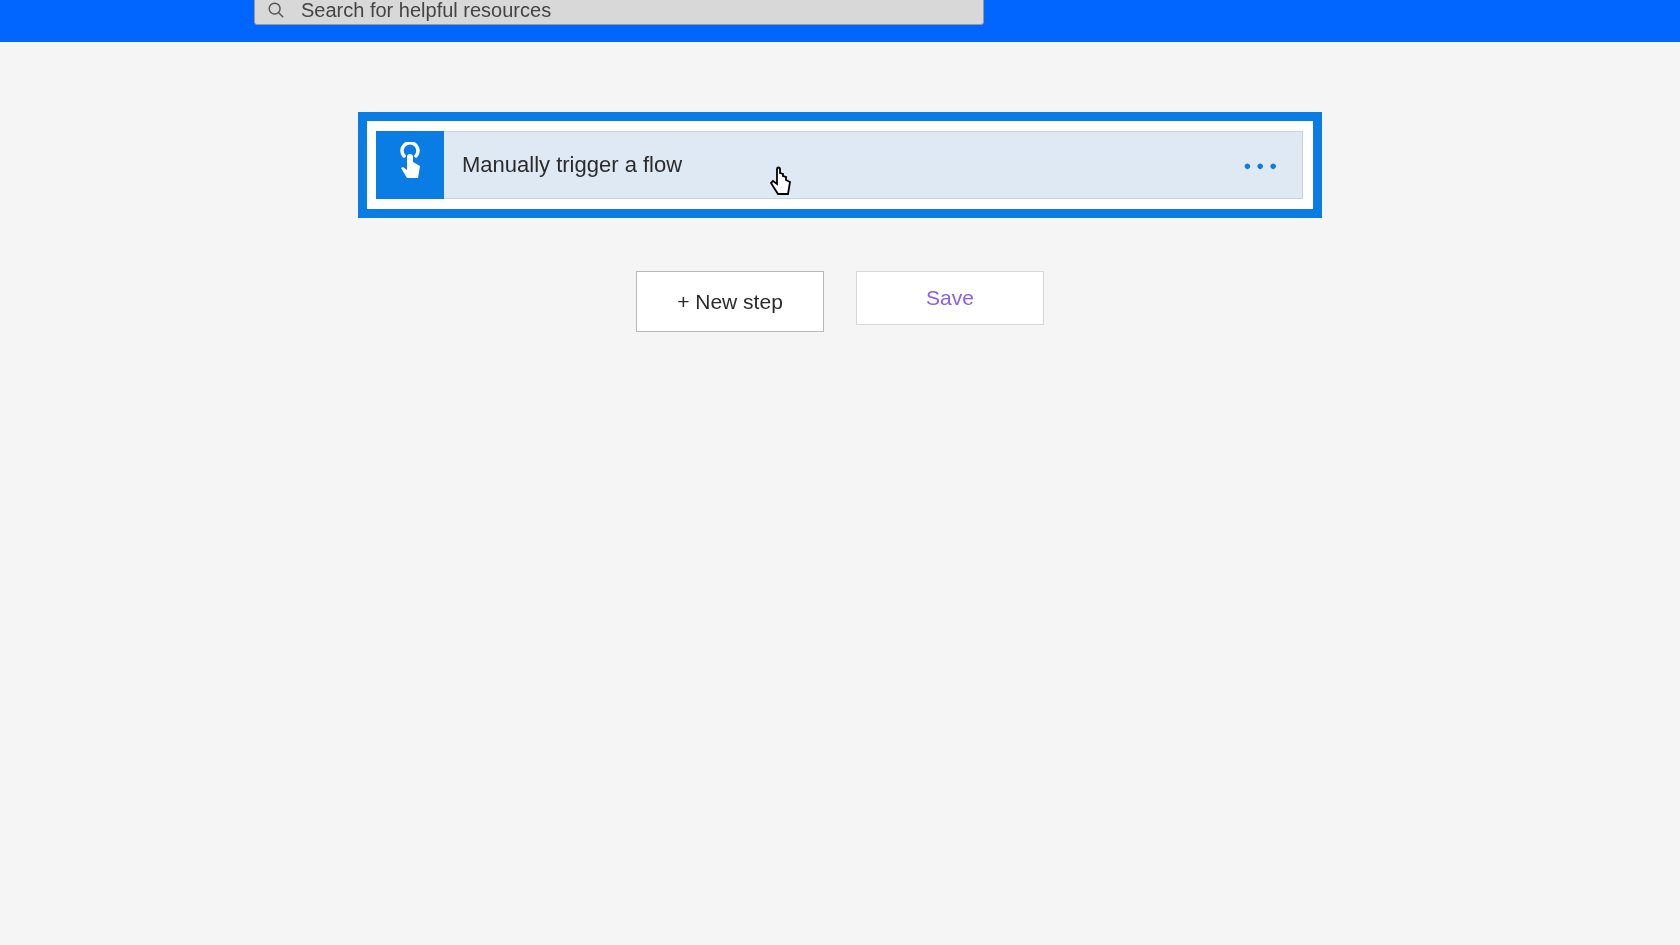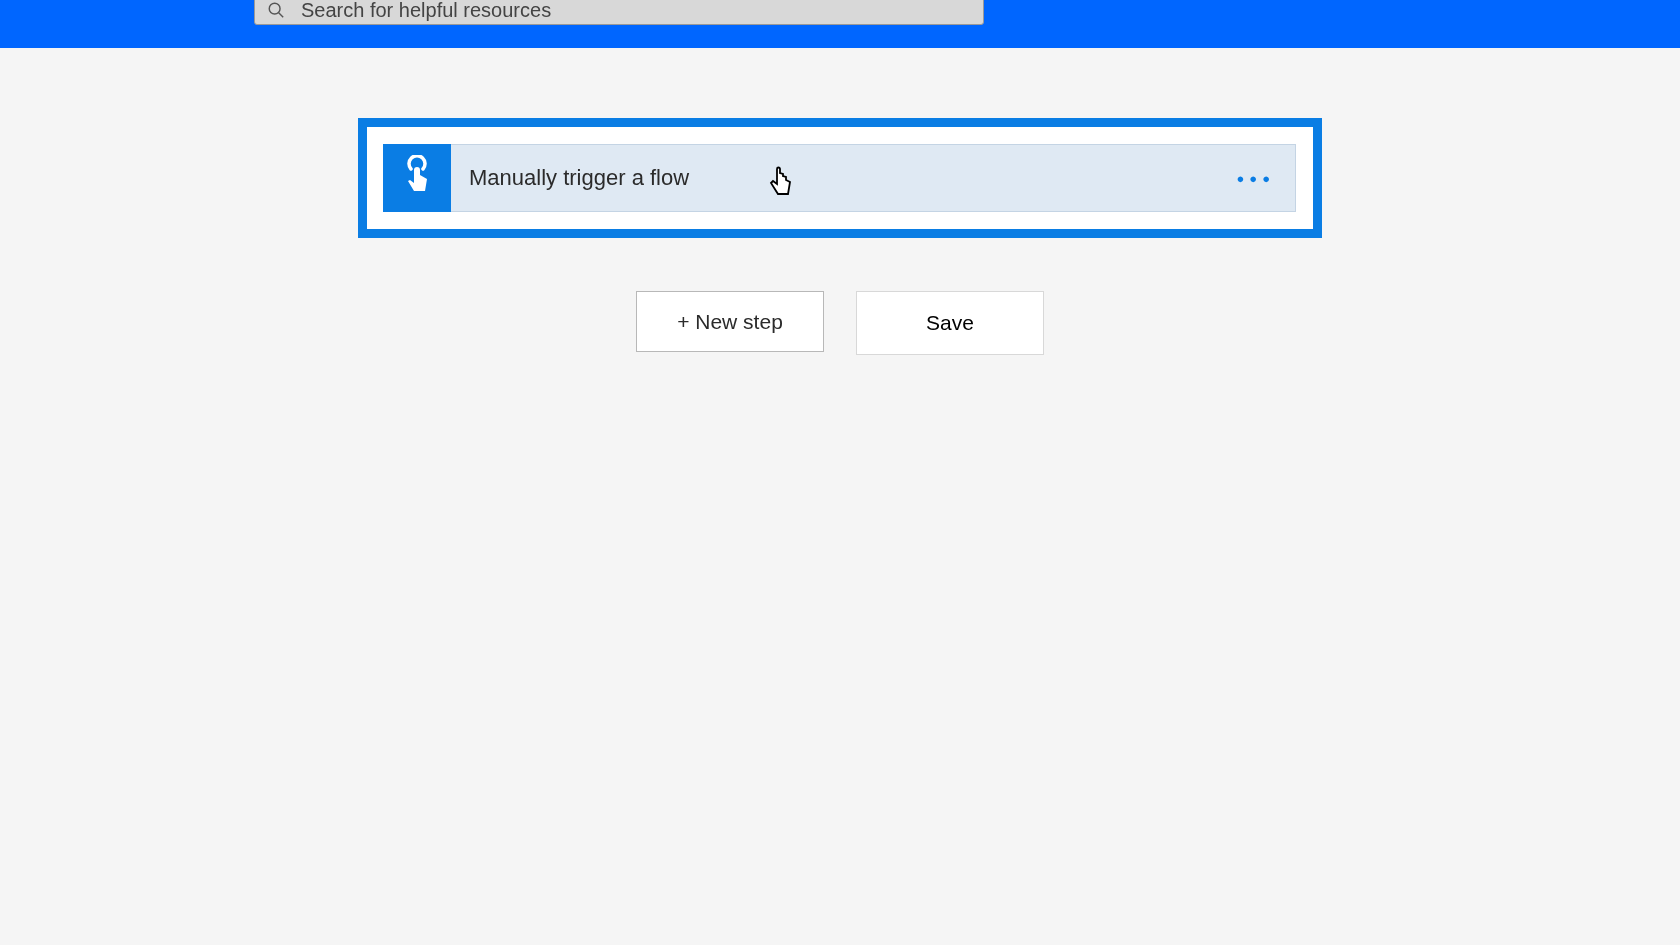--- a/index.html
+++ b/index.html
@@ -11,21 +11,21 @@
     body {
       font-family: 'Segoe UI', Tahoma, Geneva, Verdana, sans-serif;
       background: #f5f5f5;
       width: 1680px;
       height: 945px;
       overflow: hidden;
     }
     
     .header-bar {
       background: #0066ff;
-      height: 48px;
+      height: 42px;
       display: flex;
       align-items: flex-start;
       padding-left: 254px;
     }
     
     .search-box {
       width: 730px;
       height: 30px;
       background: #d8d8d8;
       border: 1px solid #999;
@@ -61,21 +61,21 @@
       padding-top: 70px;
       display: flex;
       flex-direction: column;
       align-items: center;
     }
     
     .trigger-card {
       width: 964px;
       border: 9px solid #0a7de4;
       background: #ffffff;
-      padding: 15px;
+      padding: 8px;
     }
     
     .trigger-inner {
       background: #dfe9f3;
       display: flex;
       align-items: center;
       height: 68px;
       margin: 2px;
       border: 1px solid #c4d4e4;
     }
@@ -131,26 +131,26 @@
       font-family: inherit;
       cursor: pointer;
       display: flex;
       align-items: center;
       justify-content: center;
       color: #2b2b2b;
     }
     
     .save-button {
       width: 188px;
-      height: 64px;
+      height: 54px;
       background: #ffffff;
       border: 1px solid #d8d8d8;
       font-size: 21px;
       font-family: inherit;
-      color: #000000;
+      color: #8b5cf6;
       display: flex;
       align-items: center;
       justify-content: center;
     }
   </style>
 </head>
 <body>
 
 <div class="header-bar">
   <div class="search-box">

